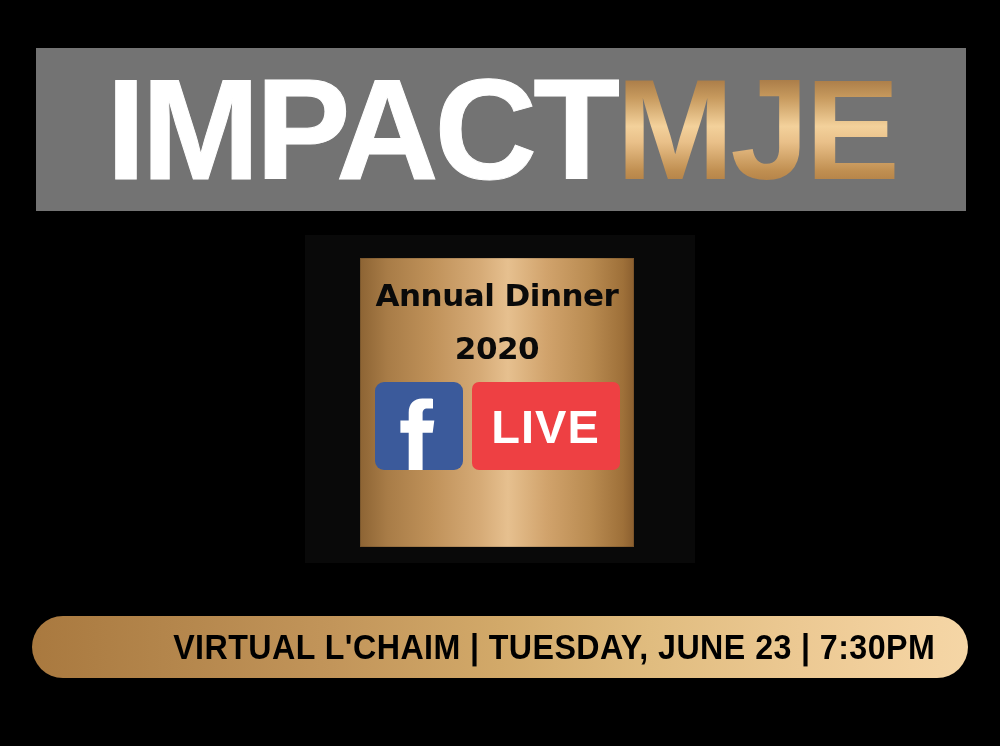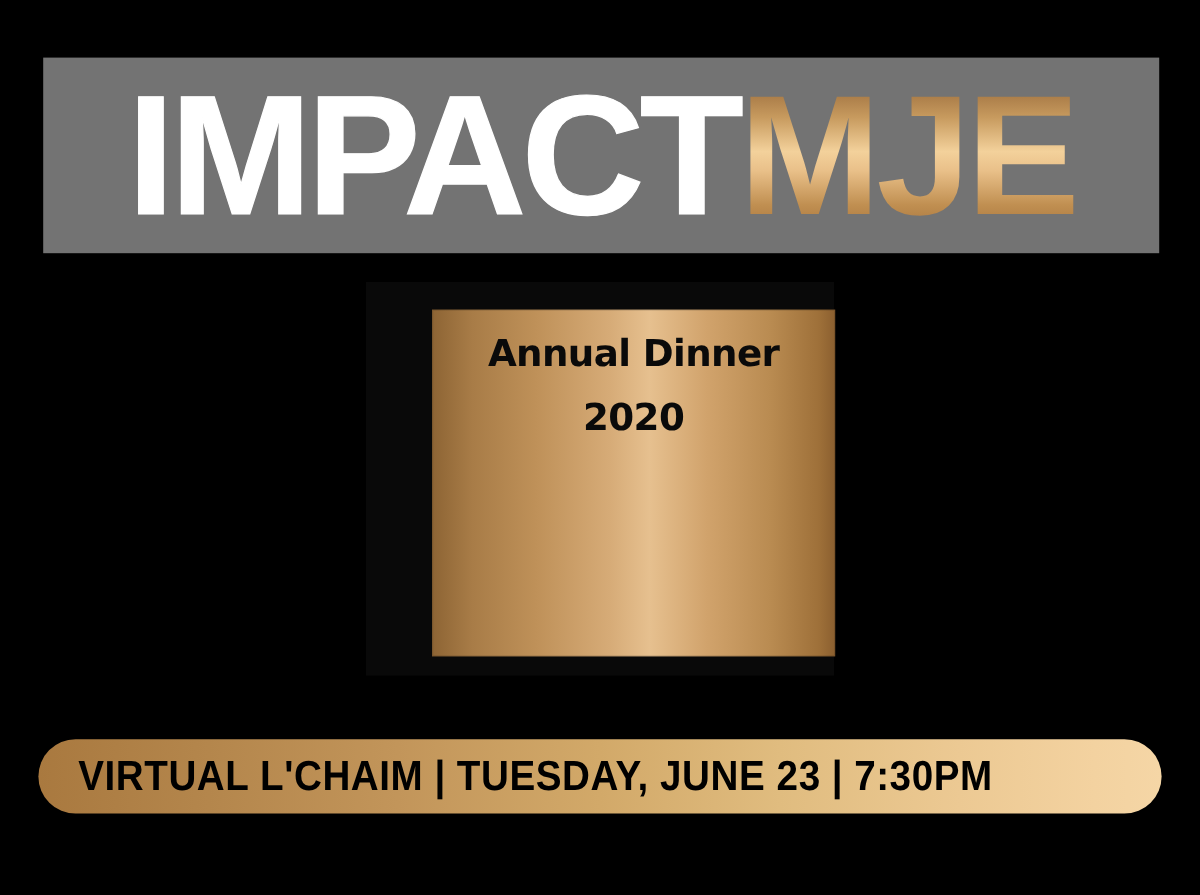--- a/index.html
+++ b/index.html
@@ -71,21 +71,21 @@
     left: 305px;
     top: 235px;
     width: 390px;
     height: 328px;
     background: #090909;
   }
   .gold-card {
     position: absolute;
     left: 55px;
     top: 23px;
-    width: 336px;
+    width: 274px;
     height: 289px;
     background: linear-gradient(to right,
         #8d6434 0%,
         #a87c47 10%,
         #bf9159 26%,
         #d6ab77 44%,
         #e6c08f 54%,
         #d1a36c 68%,
         #b98b51 84%,
         #9e7039 96%,
@@ -156,21 +156,21 @@
         #a9793f 0%,
         #b3854b 14%,
         #c2955a 32%,
         #d2a969 50%,
         #e0bc7f 66%,
         #ecc993 82%,
         #f3d2a0 94%,
         #f5d6a6 100%);
     display: flex;
     align-items: center;
-    justify-content: flex-start;
+    justify-content: flex-end;
   }
   .banner-text {
     color: #000000;
     font-family: "Liberation Sans", sans-serif;
     font-weight: 700;
     font-size: 35px;
     font-stretch: condensed;
     letter-spacing: 0.5px;
     white-space: nowrap;
     transform: scaleX(0.92);
@@ -191,20 +191,33 @@
   </div>
 
   <div class="card-frame">
     <div class="gold-card">
 
       <div class="card-line">Annual Dinner</div>
 
 
       <div class="card-line year">2020</div>
 
+      <div class="badges">
+
+        <div class="fb-badge">
+          <svg width="88" height="88" viewBox="0 0 88 88" xmlns="http://www.w3.org/2000/svg">
+            <path fill="#ffffff" d="M56.5 16.5h-9.2c-8.5 0-13.6 5.4-13.6 13.9v8.1h-8.3v12.2h8.3V88h13.9V50.7h10.1l1.6-12.2H47.6v-6.9c0-3.2 1-5.2 5.1-5.2h5.3V16.9c-0.5-0.1-0.9-0.3-1.5-0.4z"></path>
+          </svg>
+        </div>
+
+        <div class="live-badge">
+          <span class="live-text">LIVE</span>
+        </div>
+
+      </div>
     </div>
   </div>
 
   <div class="banner">
     <div class="banner-text"><span>VIRTUAL L'CHAIM</span><span class="banner-sep">|</span><span>TUESDAY,  JUNE 23</span><span class="banner-sep">|</span><span>7:30PM</span></div>
   </div>
 
 </div>
 
 </body></html>

